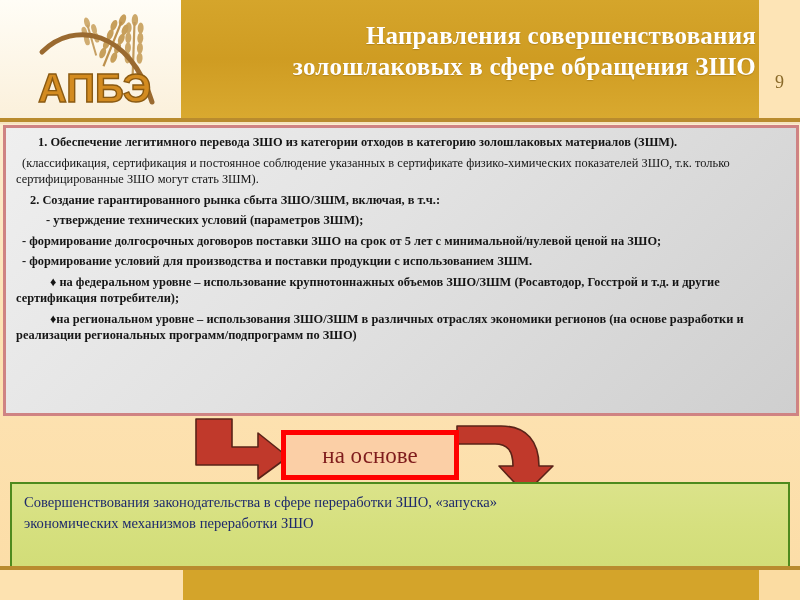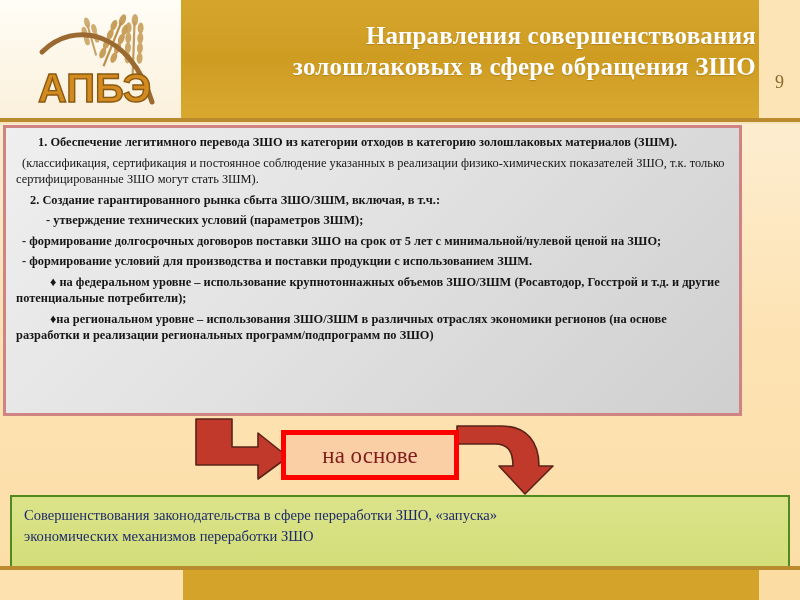--- a/index.html
+++ b/index.html
@@ -51,21 +51,21 @@
     position:absolute;left:0;top:122px;width:800px;height:2px;
     background:#f6e3c0;
   }
 
   
   .logo-wrap{position:absolute;left:22px;top:6px;width:150px;height:108px;margin-left:12px;}
   .logo-wrap svg{display:block;}
 
   
   #content{
-    position:absolute;left:3px;top:125px;width:739px;height:291px;
+    position:absolute;left:3px;top:125px;width:796px;height:291px;
     border:3px solid #cf8383;
     background:linear-gradient(135deg,#efefef 0%,#e2e2e2 45%,#cfcfcf 100%);
     box-sizing:border-box;
     padding:6px 10px 16px 10px;
   }
   #content p{
     margin:0 0 4px 0;
     color:#161616;
     font-size:12.4px;
     line-height:1.33;
@@ -91,21 +91,21 @@
     box-sizing:border-box;
     display:flex;align-items:center;justify-content:center;
   }
   .callout span{
     color:#7f1d1d;font-size:23px;line-height:1;
     font-family:"Liberation Serif","DejaVu Serif",serif;
   }
 
   
   #greenbox{
-    position:absolute;left:10px;top:495px;width:780px;height:86px;
+    position:absolute;left:10px;top:482px;width:780px;height:86px;
     border:2px solid #4e8a1e;
     background:linear-gradient(180deg,#dbe38a 0%,#d6e07f 50%,#d2dd78 100%);
     box-sizing:border-box;
     padding:8px 12px 0 12px;
   }
   #greenbox p{
     margin:0;color:#1f2a6b;font-size:14.6px;line-height:1.45;
   }
   #greenbox p.just{text-align:justify;}
 
@@ -172,26 +172,26 @@
       <div>Направления совершенствования</div>
       <div>золошлаковых в сфере обращения ЗШО</div>
     </div>
     <div class="page-num">9</div>
   </div>
   <div class="hdr-rule"></div>
   <div class="hdr-rule2"></div>
 
   <div id="content">
     <p class="strong ind-1 tight">1. Обеспечение легитимного перевода ЗШО из категории отходов в категорию золошлаковых материалов (ЗШМ).</p>
-    <p class="ind-4">(классификация, сертификация и постоянное соблюдение указанных в реализации физико-химических показателей ЗШО, т.к. только сертифицированные ЗШО могут стать ЗШМ).</p>
+    <p class="ind-4">(классификация, сертификация и постоянное соблюдение указанных в сертификате физико-химических показателей ЗШО, т.к. только сертифицированные ЗШО могут стать ЗШМ).</p>
     <p class="strong ind-2 gap-top">2. Создание гарантированного рынка сбыта ЗШО/ЗШМ, включая, в т.ч.:</p>
     <p class="strong ind-3 gap-top">- утверждение технических условий (параметров ЗШМ);</p>
     <p class="strong ind-4 gap-top">- формирование долгосрочных договоров поставки ЗШО на срок от 5 лет  с  минимальной/нулевой ценой на ЗШО;</p>
     <p class="strong ind-4 gap-top">- формирование условий для производства и поставки продукции с использованием ЗШМ.</p>
-    <p class="strong ind-5 gap-top">♦ на федеральном уровне – использование крупнотоннажных объемов ЗШО/ЗШМ (Росавтодор, Госстрой и т.д. и другие потенциальные потребители);</p>
+    <p class="strong ind-5 gap-top">♦ на федеральном уровне – использование крупнотоннажных объемов ЗШО/ЗШМ (Росавтодор, Госстрой и т.д. и другие сертификация потребители);</p>
     <p class="strong ind-5 gap-top">♦на региональном уровне – использования ЗШО/ЗШМ в различных отраслях экономики регионов (на основе разработки и реализации региональных программ/подпрограмм по ЗШО)</p>
   </div>
 
   <div class="arrow-left">
     <svg width="100" height="68" viewBox="0 0 100 68" xmlns="http://www.w3.org/2000/svg">
       <path d="M4,2 L40,2 L40,30 L66,30 L66,16 L96,40 L66,62 L66,48 L4,48 Z" fill="#c0392b" stroke="#5a2318" stroke-width="1.6" stroke-linejoin="round"></path>
     </svg>
   </div>
 
   <div class="arrow-right">

